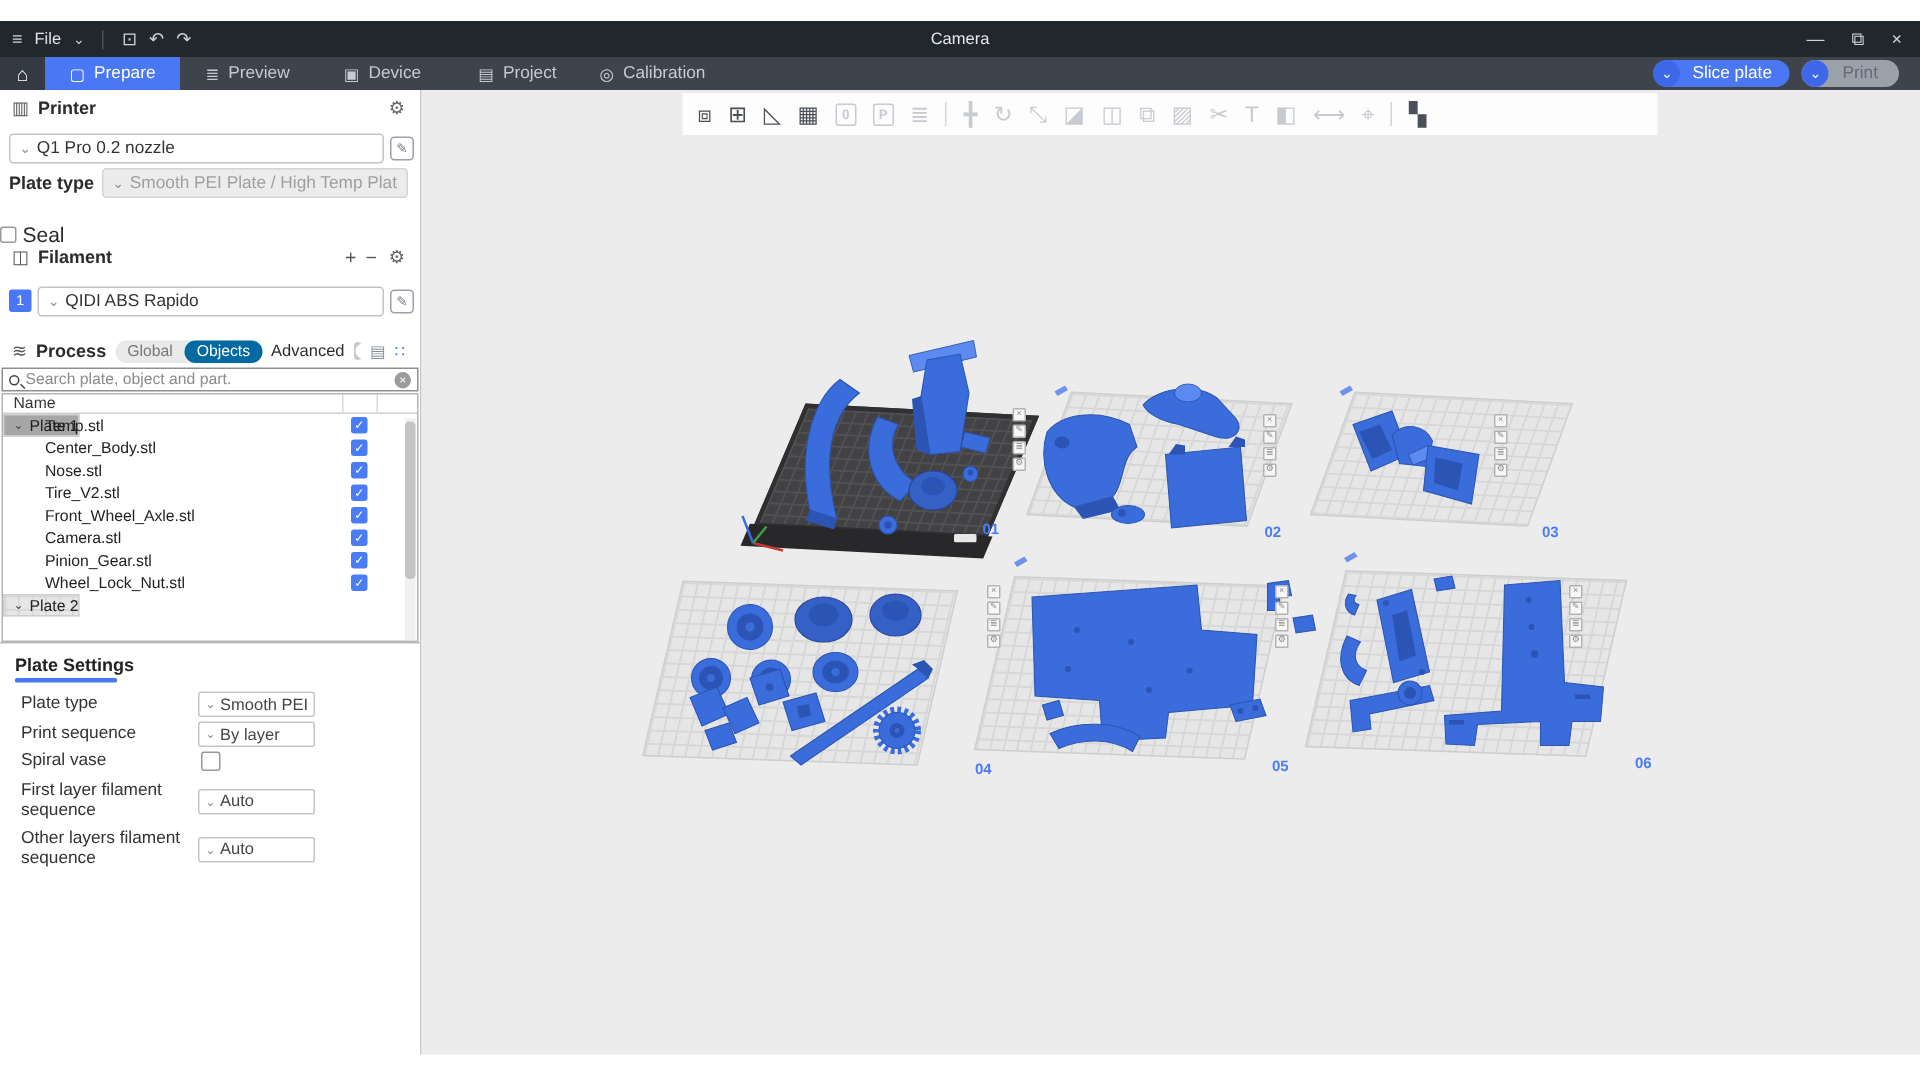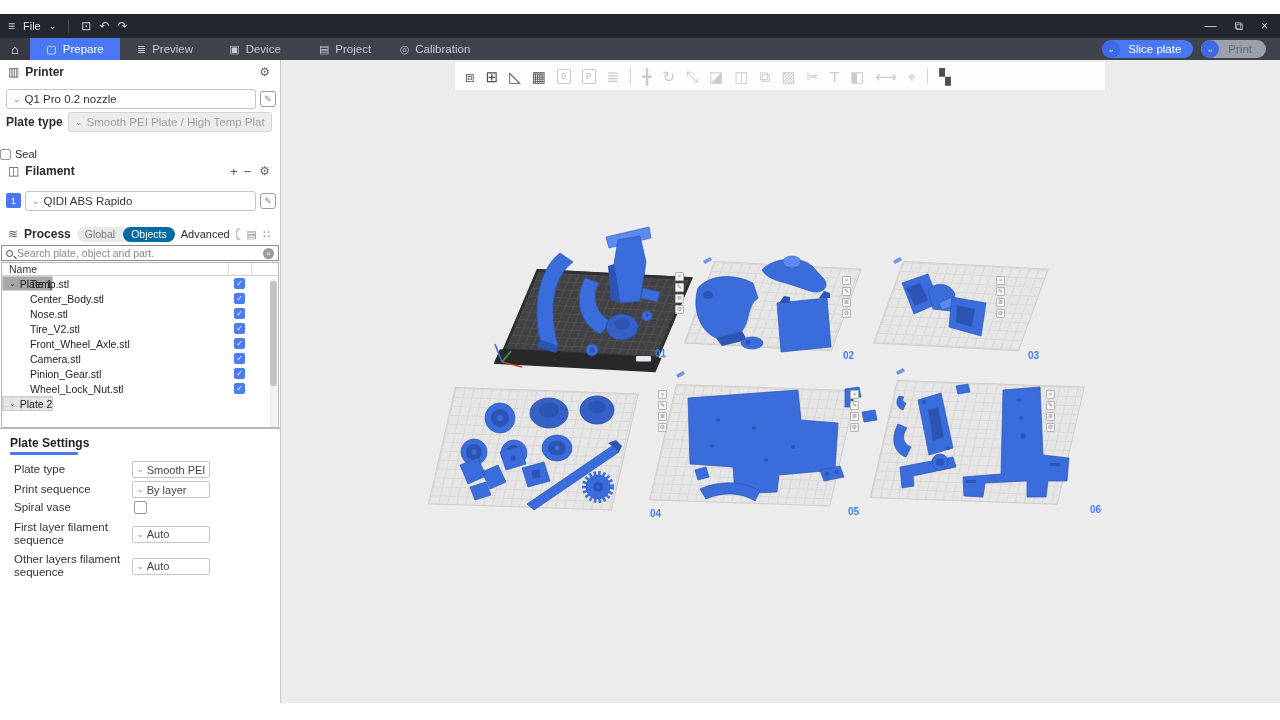--- a/index.html
+++ b/index.html
@@ -111,20 +111,21 @@
   <div class="titlebar">
     <div class="tb-left">
       <span class="tb-ic">≡</span>
       <span>File</span>
       <span class="tb-ic" style="font-size:9px;">⌄</span>
       <span class="tb-sep"></span>
       <span class="tb-ic">⊡</span>
       <span class="tb-ic">↶</span>
       <span class="tb-ic">↷</span>
     </div>
+    <div class="tb-title">Camera</div>
     <div class="tb-right">
       <span class="tb-ic">—</span>
       <span class="tb-ic">⧉</span>
       <span class="tb-ic">×</span>
     </div>
   </div>
 
   <div class="tabbar">
     <div class="home-btn">
         <span>⌂</span>
@@ -173,21 +174,21 @@
       <span>Q1 Pro 0.2 nozzle</span>
     </div>
     <div class="edit-ic" style="left:260px; top:31px;">✎</div>
     <div class="lbl-bold" style="left:6px; top:55px;">Plate type</div>
     <div class="sel-box disabled" style="left:68px; top:52px; width:204px;">
       <span class="chev">⌄</span>
       <span style="white-space:nowrap; overflow:hidden;">Smooth PEI Plate / High Temp Plate</span>
     </div>
     <div style="position:absolute; left:0; top:88px; display:flex; align-items:center; gap:4px;">
       <span class="cbox"></span>
-      <span style="font-size:11px; color:#2b2b2b;">Seal</span>
+      <span style="font-size:14px; color:#2b2b2b;">Seal</span>
     </div>
 
     <div class="sec-head" style="top:101px;">
       <span class="sec-ic">◫</span>
       <span class="ttl">Filament</span>
       <span class="pm" style="margin-left:auto;">+</span>
       <span class="pm">−</span>
       <span class="gear" style="margin-left:2px;">⚙</span>
     </div>
     <div class="slot1" style="left:6px; top:133px;">1</div>

